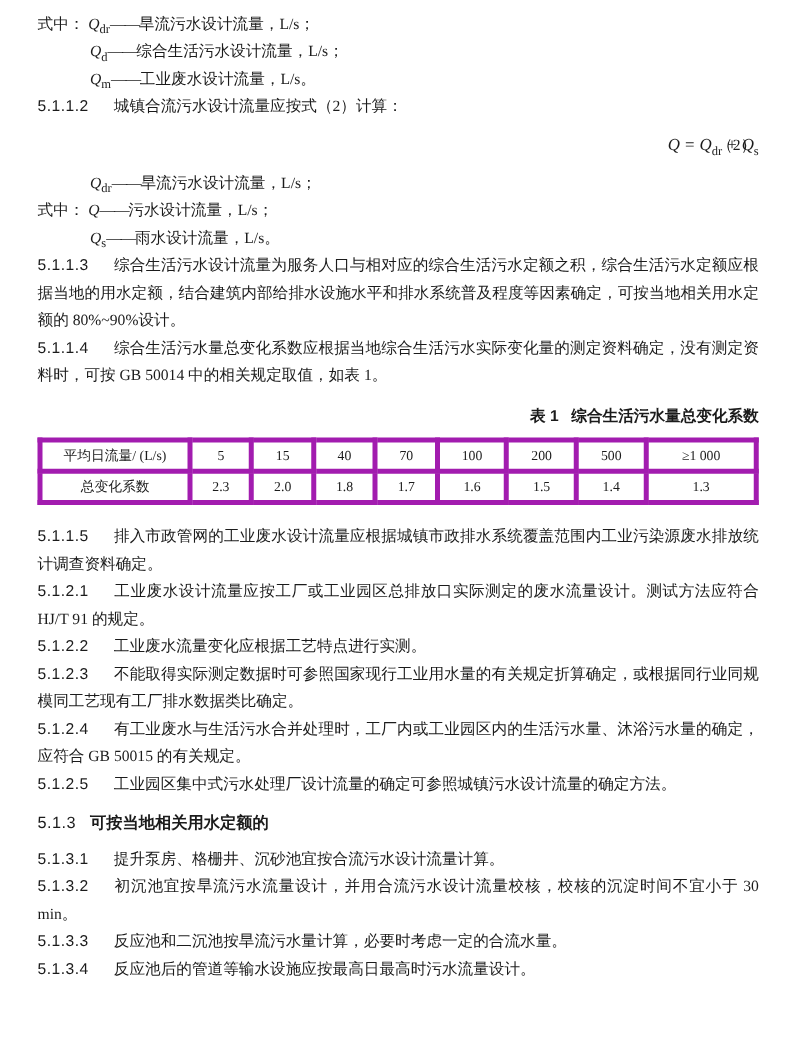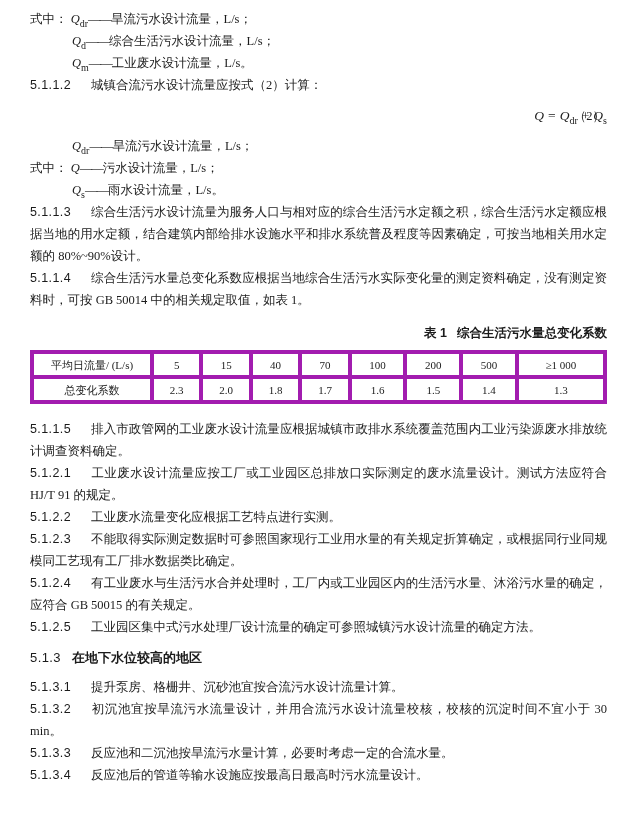--- a/index.html
+++ b/index.html
@@ -121,20 +121,20 @@
 
   <p class="clause"><span class="num">5.1.1.5</span><span>排入市政管网的工业废水设计流量应根据城镇市政排水系统覆盖范围内工业污染源废水排放统计调查资料确定。</span></p>
 
 
   <p class="clause"><span class="num">5.1.2.1</span><span>工业废水设计流量应按工厂或工业园区总排放口实际测定的废水流量设计。测试方法应符合 HJ/T 91 的规定。</span></p>
   <p class="clause"><span class="num">5.1.2.2</span><span>工业废水流量变化应根据工艺特点进行实测。</span></p>
   <p class="clause"><span class="num">5.1.2.3</span><span>不能取得实际测定数据时可参照国家现行工业用水量的有关规定折算确定，或根据同行业同规模同工艺现有工厂排水数据类比确定。</span></p>
   <p class="clause"><span class="num">5.1.2.4</span><span>有工业废水与生活污水合并处理时，工厂内或工业园区内的生活污水量、沐浴污水量的确定，应符合 GB 50015 的有关规定。</span></p>
   <p class="clause"><span class="num">5.1.2.5</span><span>工业园区集中式污水处理厂设计流量的确定可参照城镇污水设计流量的确定方法。</span></p>
 
-  <div class="heading"><span class="num">5.1.3</span><span class="htext">在地下水位较高的地区</span></div>
+  <div class="heading"><span class="num">5.1.3</span><span class="htext">可按当地相关用水定额的</span></div>
 
   <p class="clause"><span class="num">5.1.3.1</span><span>提升泵房、格栅井、沉砂池宜按合流污水设计流量计算。</span></p>
   <p class="clause"><span class="num">5.1.3.2</span><span>初沉池宜按旱流污水流量设计，并用合流污水设计流量校核，校核的沉淀时间不宜小于 30 min。</span></p>
   <p class="clause"><span class="num">5.1.3.3</span><span>反应池和二沉池按旱流污水量计算，必要时考虑一定的合流水量。</span></p>
   <p class="clause"><span class="num">5.1.3.4</span><span>反应池后的管道等输水设施应按最高日最高时污水流量设计。</span></p>
 
 </div>
 
 </body></html>

